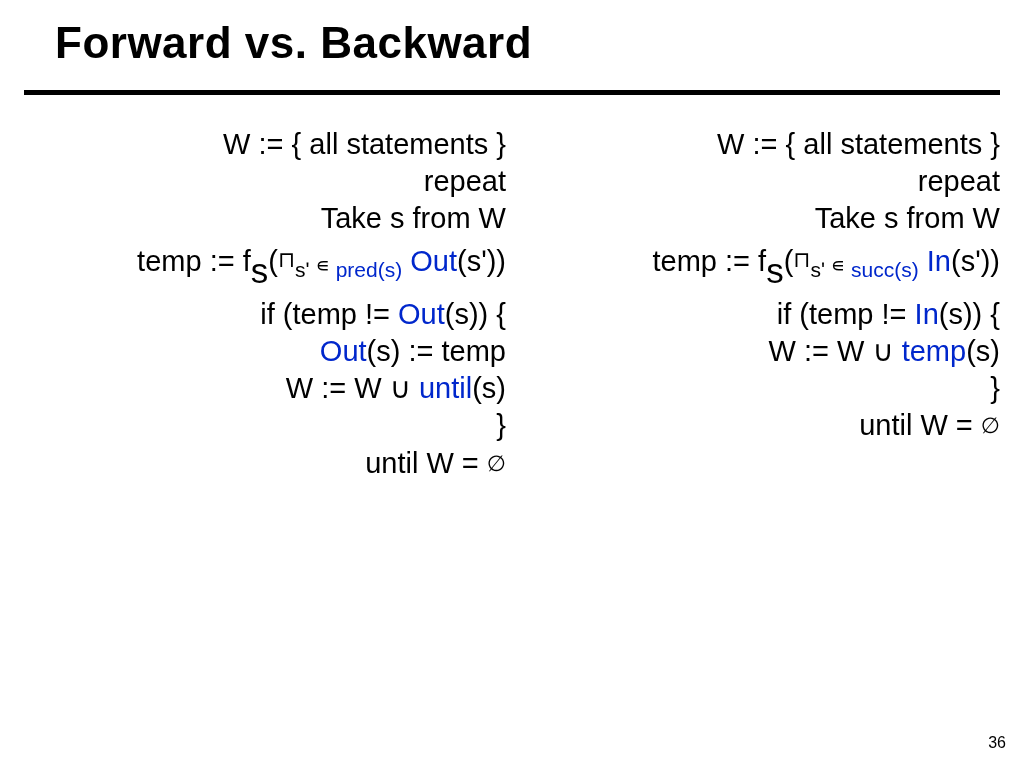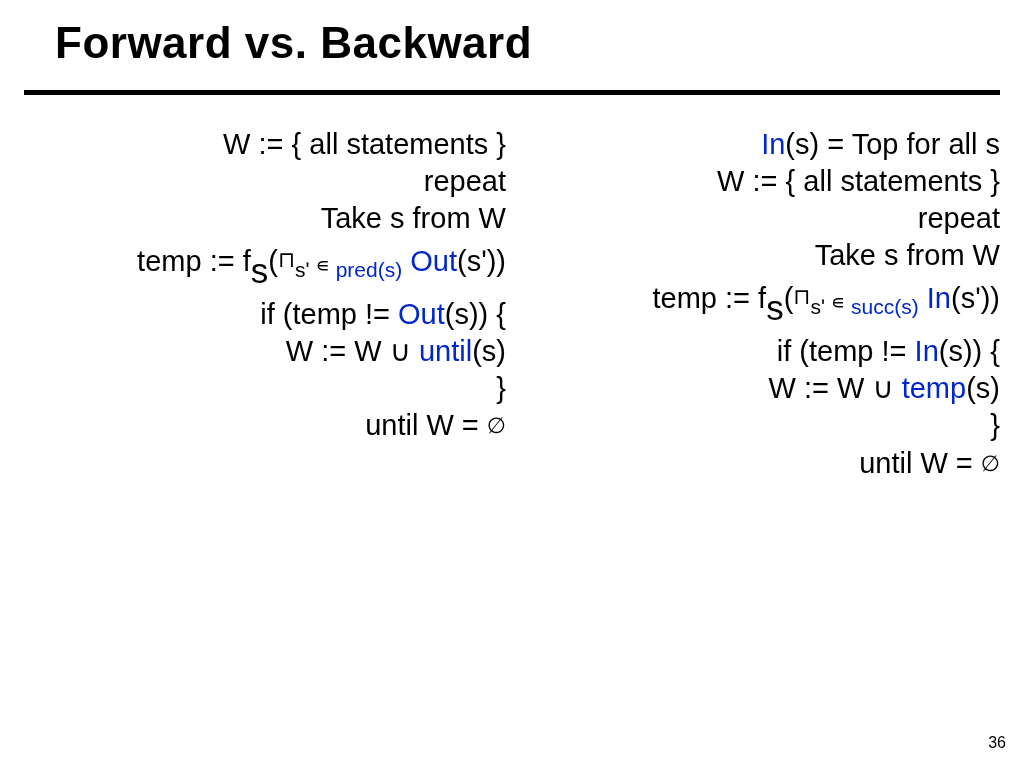--- a/index.html
+++ b/index.html
@@ -84,32 +84,32 @@
       <span class="indent1">
         <span>temp := f</span><span class="sub-s">s</span><span>(</span><span class="meet">⊓</span><span class="subscript">sʹ </span><span class="subscript in">∊</span><span class="subscript"> </span><span class="subscript blue">pred(s)</span><span> </span><span class="blue">Out</span><span>(sʹ))</span>
       </span>
 
       <span class="gap"></span>
 
       <span class="indent1">
         <span>if (temp != </span><span class="blue">Out</span><span>(s)) {</span>
       </span>
       <span class="indent2">
+        <span class="blue">Out</span><span>(s) := temp</span>
+      </span>
+      <span class="indent2">
         <span>W := W </span><span class="union">∪</span><span> </span><span class="blue">until</span><span>(s)</span>
       </span>
       <span class="indent1">}</span>
       <div>
         <span>until W = </span><span class="empty">∅</span>
       </div>
     </div>
 
     <div class="col right">
-      <div>
-        <span class="blue">In</span><span>(s) = Top  for all s</span>
-      </div>
       <div>W := { all statements }</div>
       <div>repeat</div>
       <span class="indent1">Take s from W</span>
       <span class="indent1">
         <span>temp := f</span><span class="sub-s">s</span><span>(</span><span class="meet">⊓</span><span class="subscript">sʹ </span><span class="subscript in">∊</span><span class="subscript"> </span><span class="subscript blue">succ(s)</span><span> </span><span class="blue">In</span><span>(sʹ))</span>
       </span>
 
       <span class="gap"></span>
 
       <span class="indent1">

